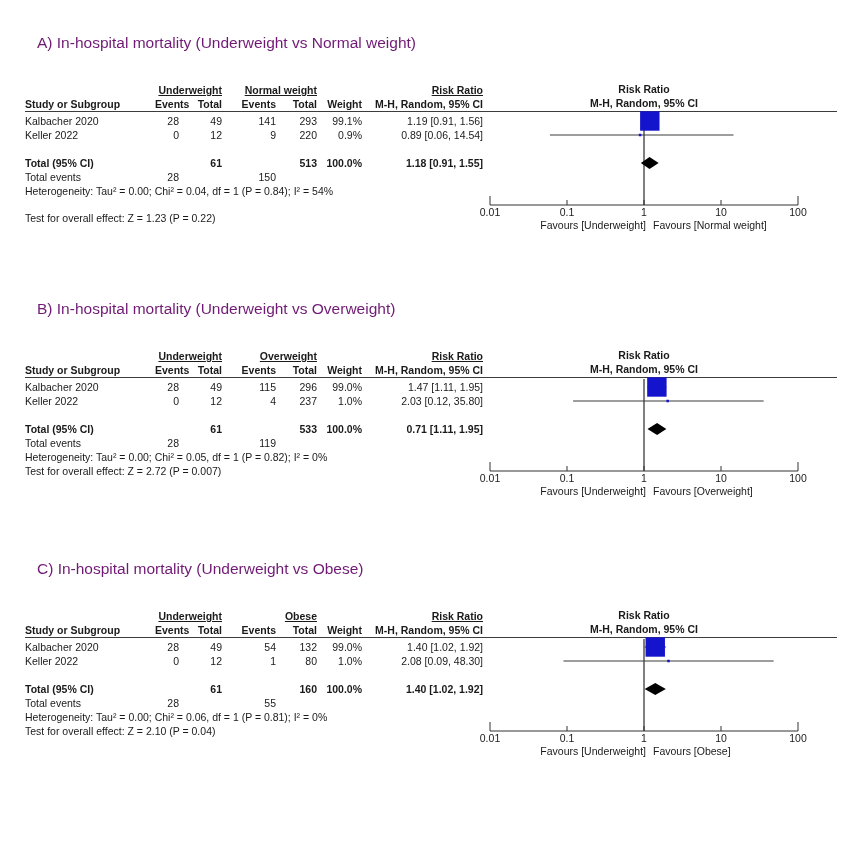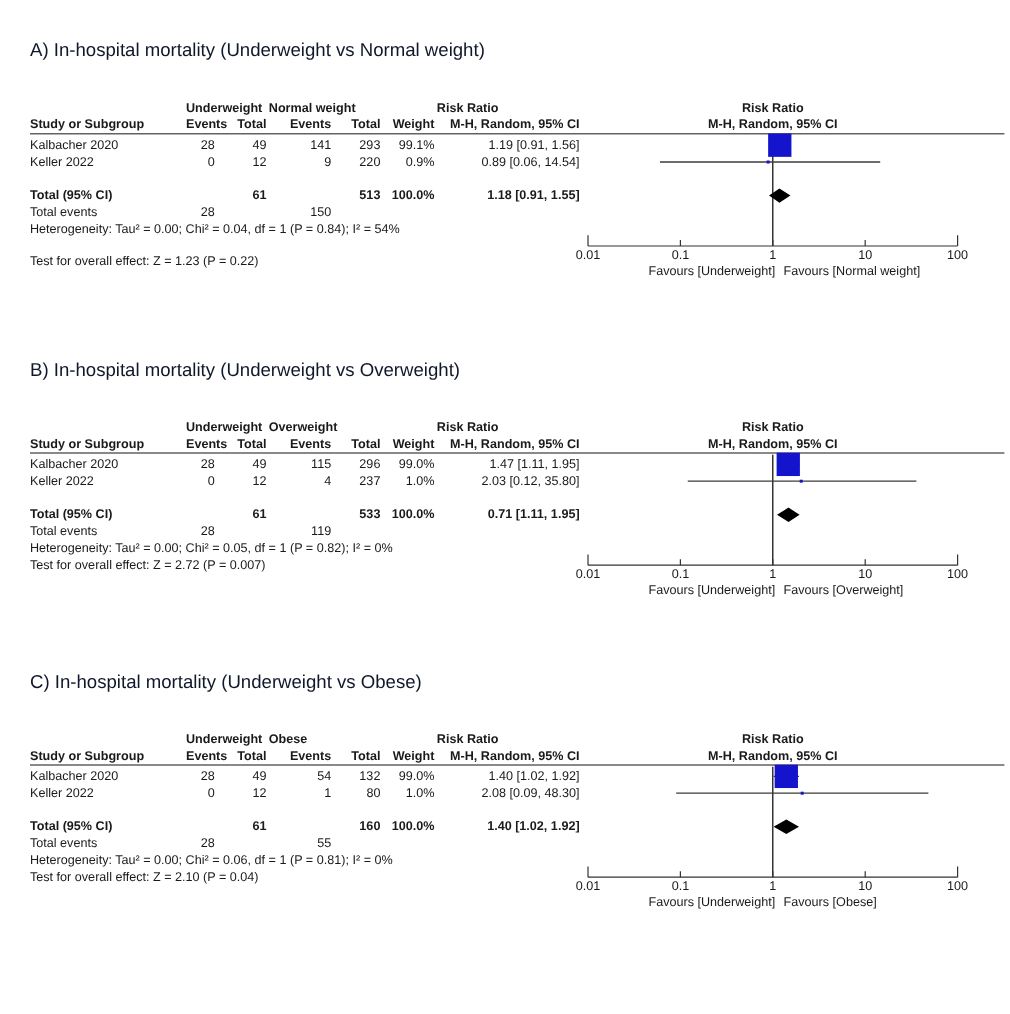--- a/index.html
+++ b/index.html
@@ -1,28 +1,28 @@
 <!DOCTYPE html>
 <html><head>
 <meta charset="utf-8">
 <style>
   html,body { margin:0; padding:0; background:#ffffff; }
   body { width:842px; height:845px; overflow:hidden;
          font-family:"Liberation Sans", sans-serif; color:#1a1a1a; }
   #fig { position:relative; width:842px; height:845px; background:#ffffff; }
   .panel { position:absolute; left:25px; width:812px; }
-  .panel-title { font-size:15.5px; color:#0f172a; height:22px; white-space:nowrap; }
+  .panel-title { font-size:15.5px; color:#701a75; height:22px; white-space:nowrap;margin-left:12px; }
   .figure { position:relative; margin-top:27px; height:152px; }
   .ftable { position:absolute; left:0; top:0; width:460px;
             font-size:10.5px; line-height:14px; }
   .frow { display:grid; grid-template-columns:130px 26px 43px 54px 41px 45px 121px;
           height:14px; }
   .frow > div { padding-right:2px; white-space:nowrap; overflow:visible; }
   .num { text-align:right; }
-  .ctr { text-align:left; }
+  .ctr { text-align:right;text-decoration:underline; }
   .b   { font-weight:bold; }
   .gap { height:14px; }
   .first-study { margin-top:3px; }
   .rule { position:absolute; left:0; top:28px; width:812px; height:0;
           border-top:1.5px solid #3c3c3c; }
   .fplot { position:absolute; left:455px; top:0; }
   svg text { font-size:10.5px; fill:#1a1a1a; font-family:"Liberation Sans", sans-serif; }
   svg text.b { font-weight:bold; }
 </style>
 </head>

